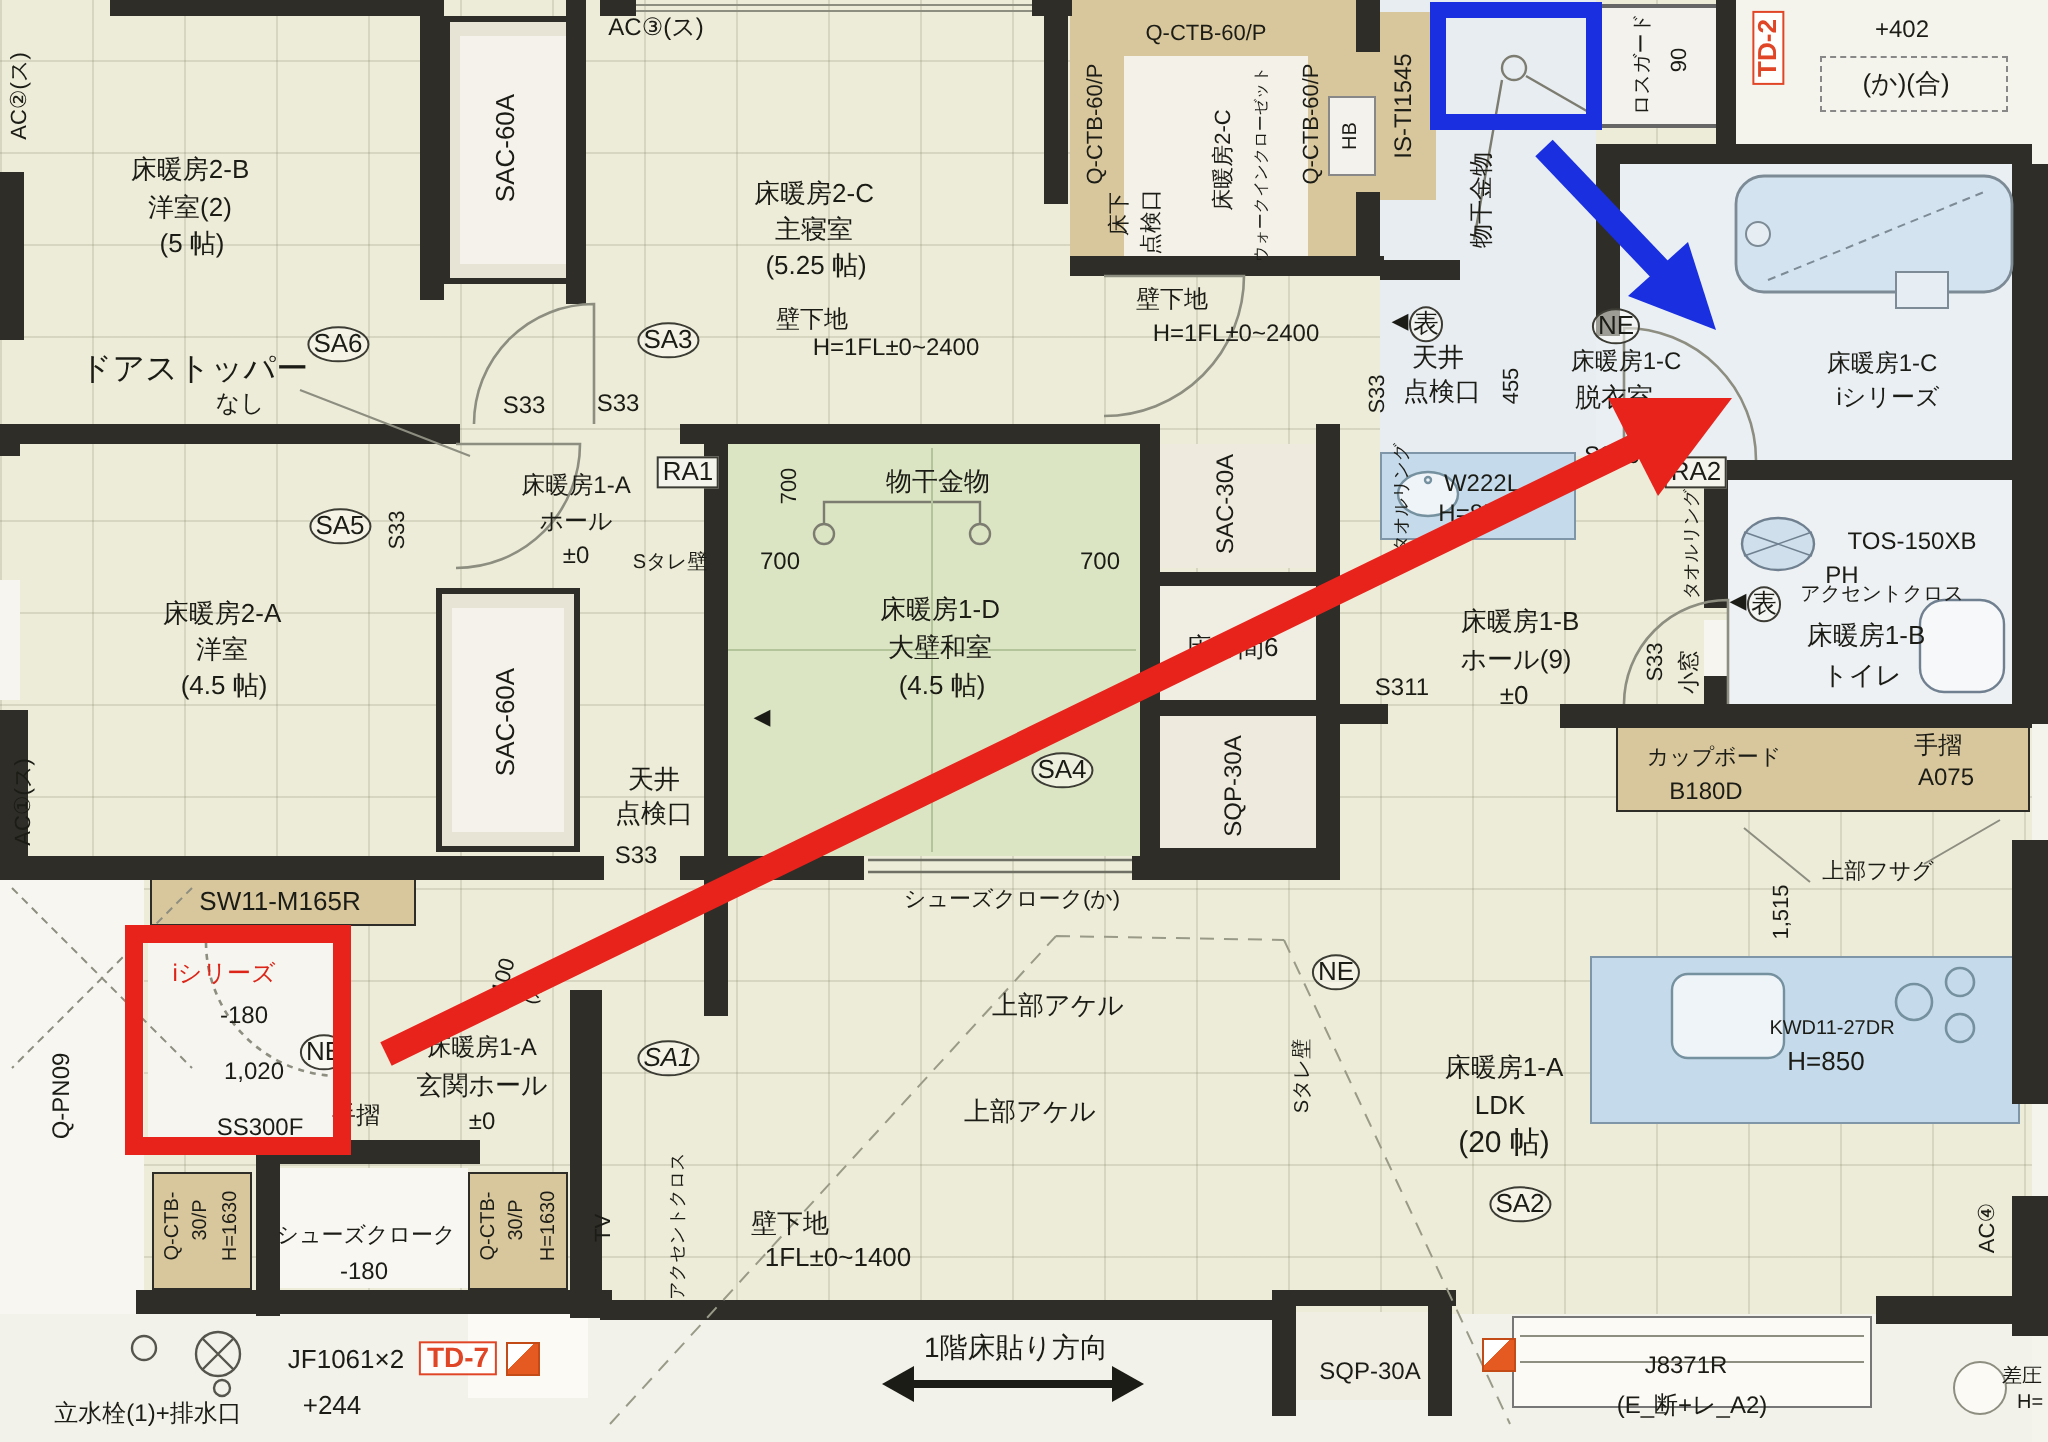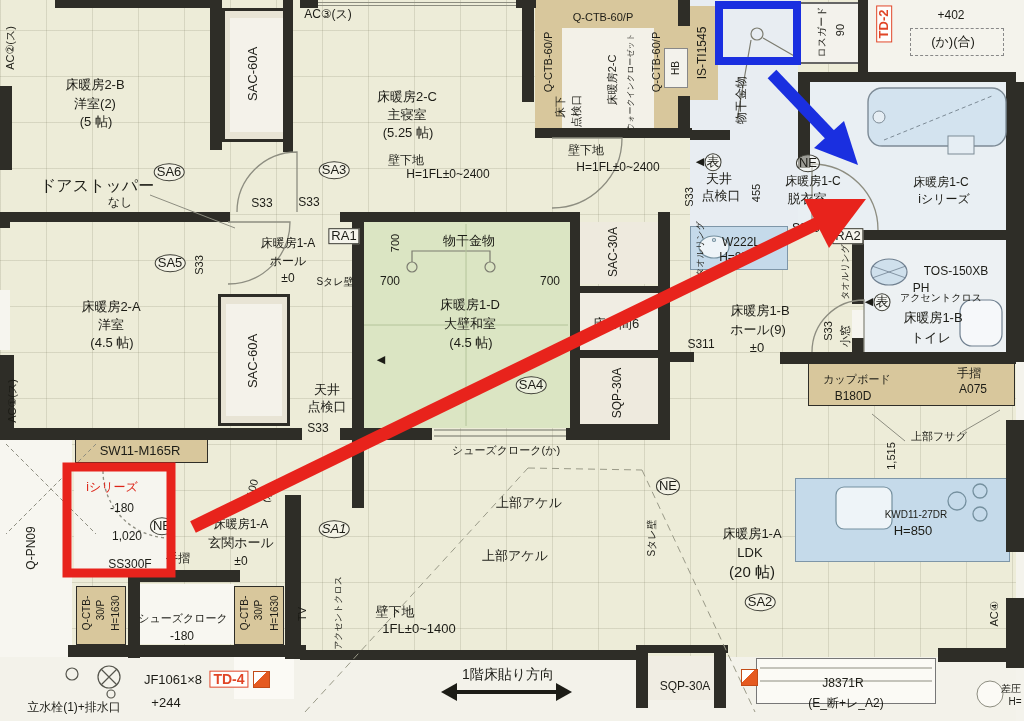--- a/index.html
+++ b/index.html
@@ -319,22 +319,22 @@
       <div class="lb" style="left: 268px; top: 494px; font-size: 10px; transform: translate(-50%, -50%) rotate(-75deg);">(か)</div>
       <div class="lb" style="left: 31px; top: 548px; font-size: 12px; transform: translate(-50%, -50%) rotate(-90deg);">Q-PN09</div>
       <div class="lb" style="left: 87px; top: 613px; font-size: 10px; transform: translate(-50%, -50%) rotate(-90deg);">Q-CTB-</div>
       <div class="lb" style="left: 101px; top: 610px; font-size: 10px; transform: translate(-50%, -50%) rotate(-90deg);">30/P</div>
       <div class="lb" style="left: 116px; top: 613px; font-size: 10px; transform: translate(-50%, -50%) rotate(-90deg);">H=1630</div>
       <div class="lb" style="left: 183px; top: 619px; font-size: 11px; transform: translate(-50%, -50%) rotate(0deg);">シューズクローク</div>
       <div class="lb" style="left: 182px; top: 636px; font-size: 12px; transform: translate(-50%, -50%) rotate(0deg);">-180</div>
       <div class="lb" style="left: 245px; top: 613px; font-size: 10px; transform: translate(-50%, -50%) rotate(-90deg);">Q-CTB-</div>
       <div class="lb" style="left: 259px; top: 610px; font-size: 10px; transform: translate(-50%, -50%) rotate(-90deg);">30/P</div>
       <div class="lb" style="left: 275px; top: 613px; font-size: 10px; transform: translate(-50%, -50%) rotate(-90deg);">H=1630</div>
-      <div class="lb" style="left: 173px; top: 680px; font-size: 13px; transform: translate(-50%, -50%) rotate(0deg);">JF1061×8</div>
-      <div class="lb rbox" style="left: 229px; top: 679px; font-size: 14px; transform: translate(-50%, -50%) rotate(0deg);">TD-4</div>
+      <div class="lb" style="left: 173px; top: 680px; font-size: 13px; transform: translate(-50%, -50%) rotate(0deg);">JF1061×2</div>
+      <div class="lb rbox" style="left: 229px; top: 679px; font-size: 14px; transform: translate(-50%, -50%) rotate(0deg);">TD-7</div>
       <div class="lb" style="left: 166px; top: 703px; font-size: 13px; transform: translate(-50%, -50%) rotate(0deg);">+244</div>
       <div class="lb" style="left: 74px; top: 707px; font-size: 12px; transform: translate(-50%, -50%) rotate(0deg);">立水栓(1)+排水口</div>
       <div class="lb" style="left: 506px; top: 451px; font-size: 11px; transform: translate(-50%, -50%) rotate(0deg);">シューズクローク(か)</div>
       <div class="lb" style="left: 529px; top: 503px; font-size: 13px; transform: translate(-50%, -50%) rotate(0deg);">上部アケル</div>
       <div class="lb" style="left: 515px; top: 556px; font-size: 13px; transform: translate(-50%, -50%) rotate(0deg);">上部アケル</div>
       <div class="lb" style="left: 395px; top: 612px; font-size: 13px; transform: translate(-50%, -50%) rotate(0deg);">壁下地</div>
       <div class="lb" style="left: 419px; top: 629px; font-size: 13px; transform: translate(-50%, -50%) rotate(0deg);">1FL±0~1400</div>
       <div class="lb" style="left: 508px; top: 674px; font-size: 14px; transform: translate(-50%, -50%) rotate(0deg);">1階床貼り方向</div>
       <div class="lb circ" style="left: 334px; top: 529px; font-size: 13px; transform: translate(-50%, -50%) rotate(0deg); font-style: italic;">SA1</div>
       <div class="lb" style="left: 303px; top: 614px; font-size: 11px; transform: translate(-50%, -50%) rotate(-90deg);">TV</div>

